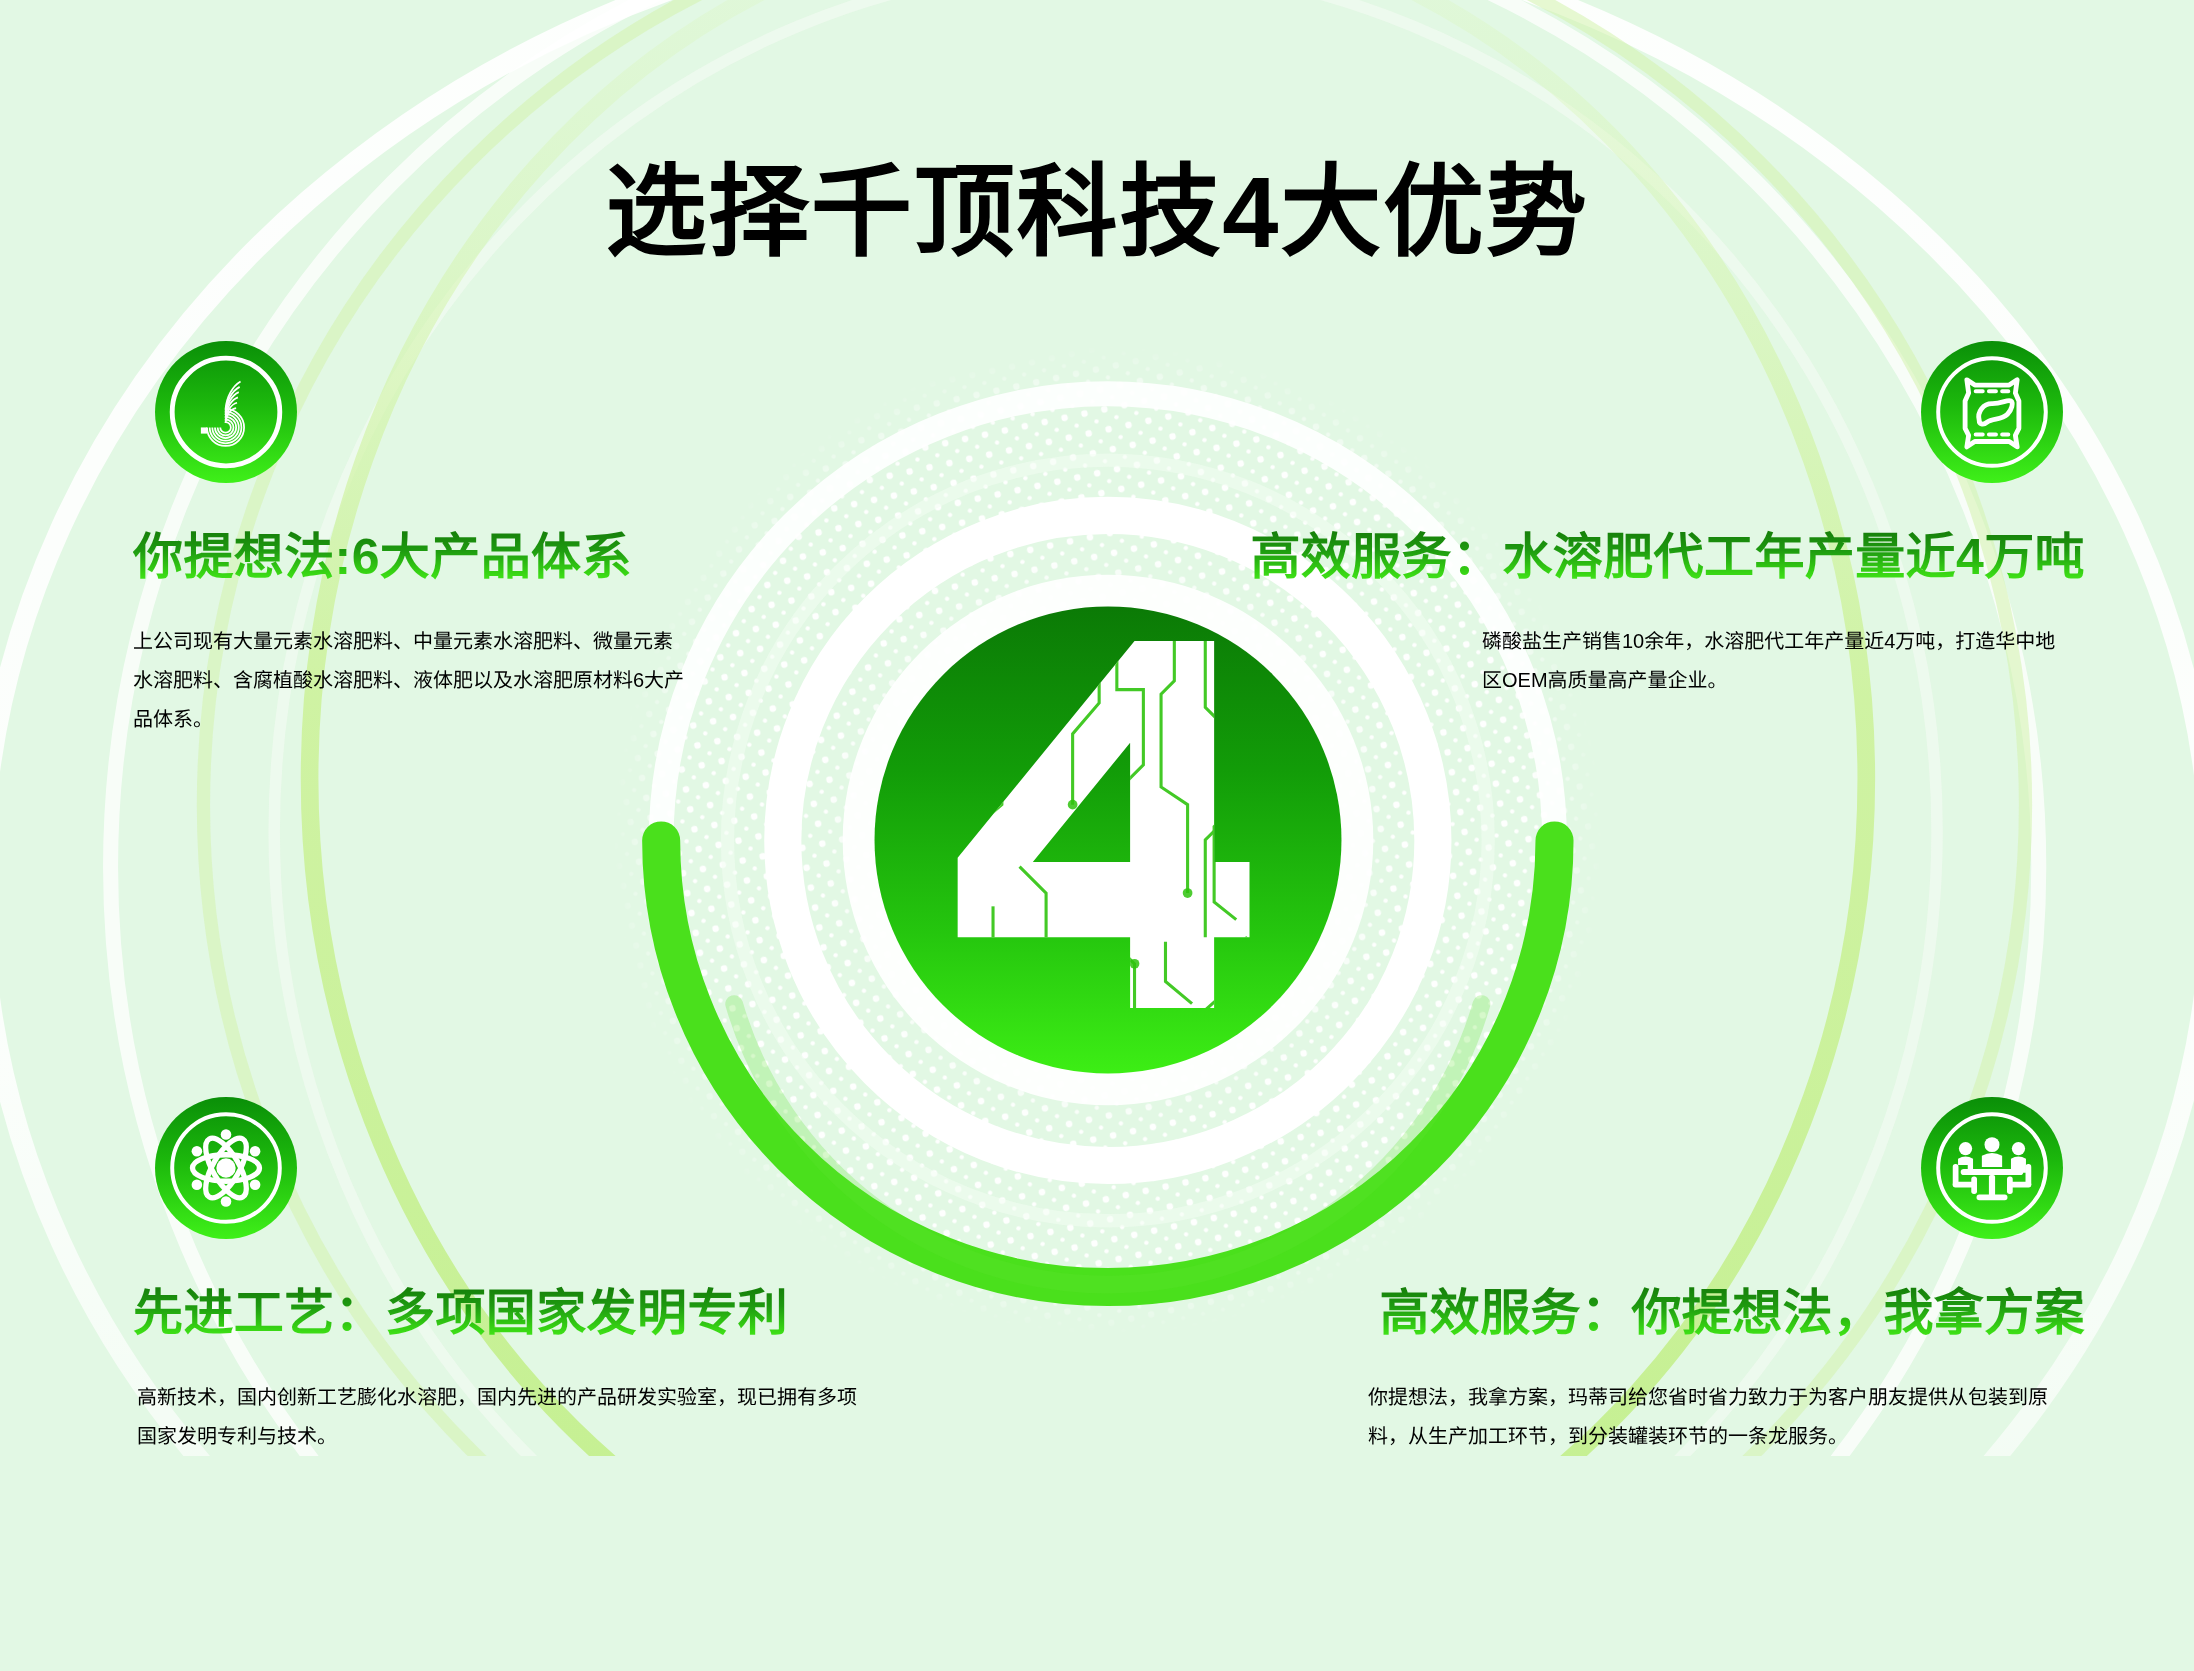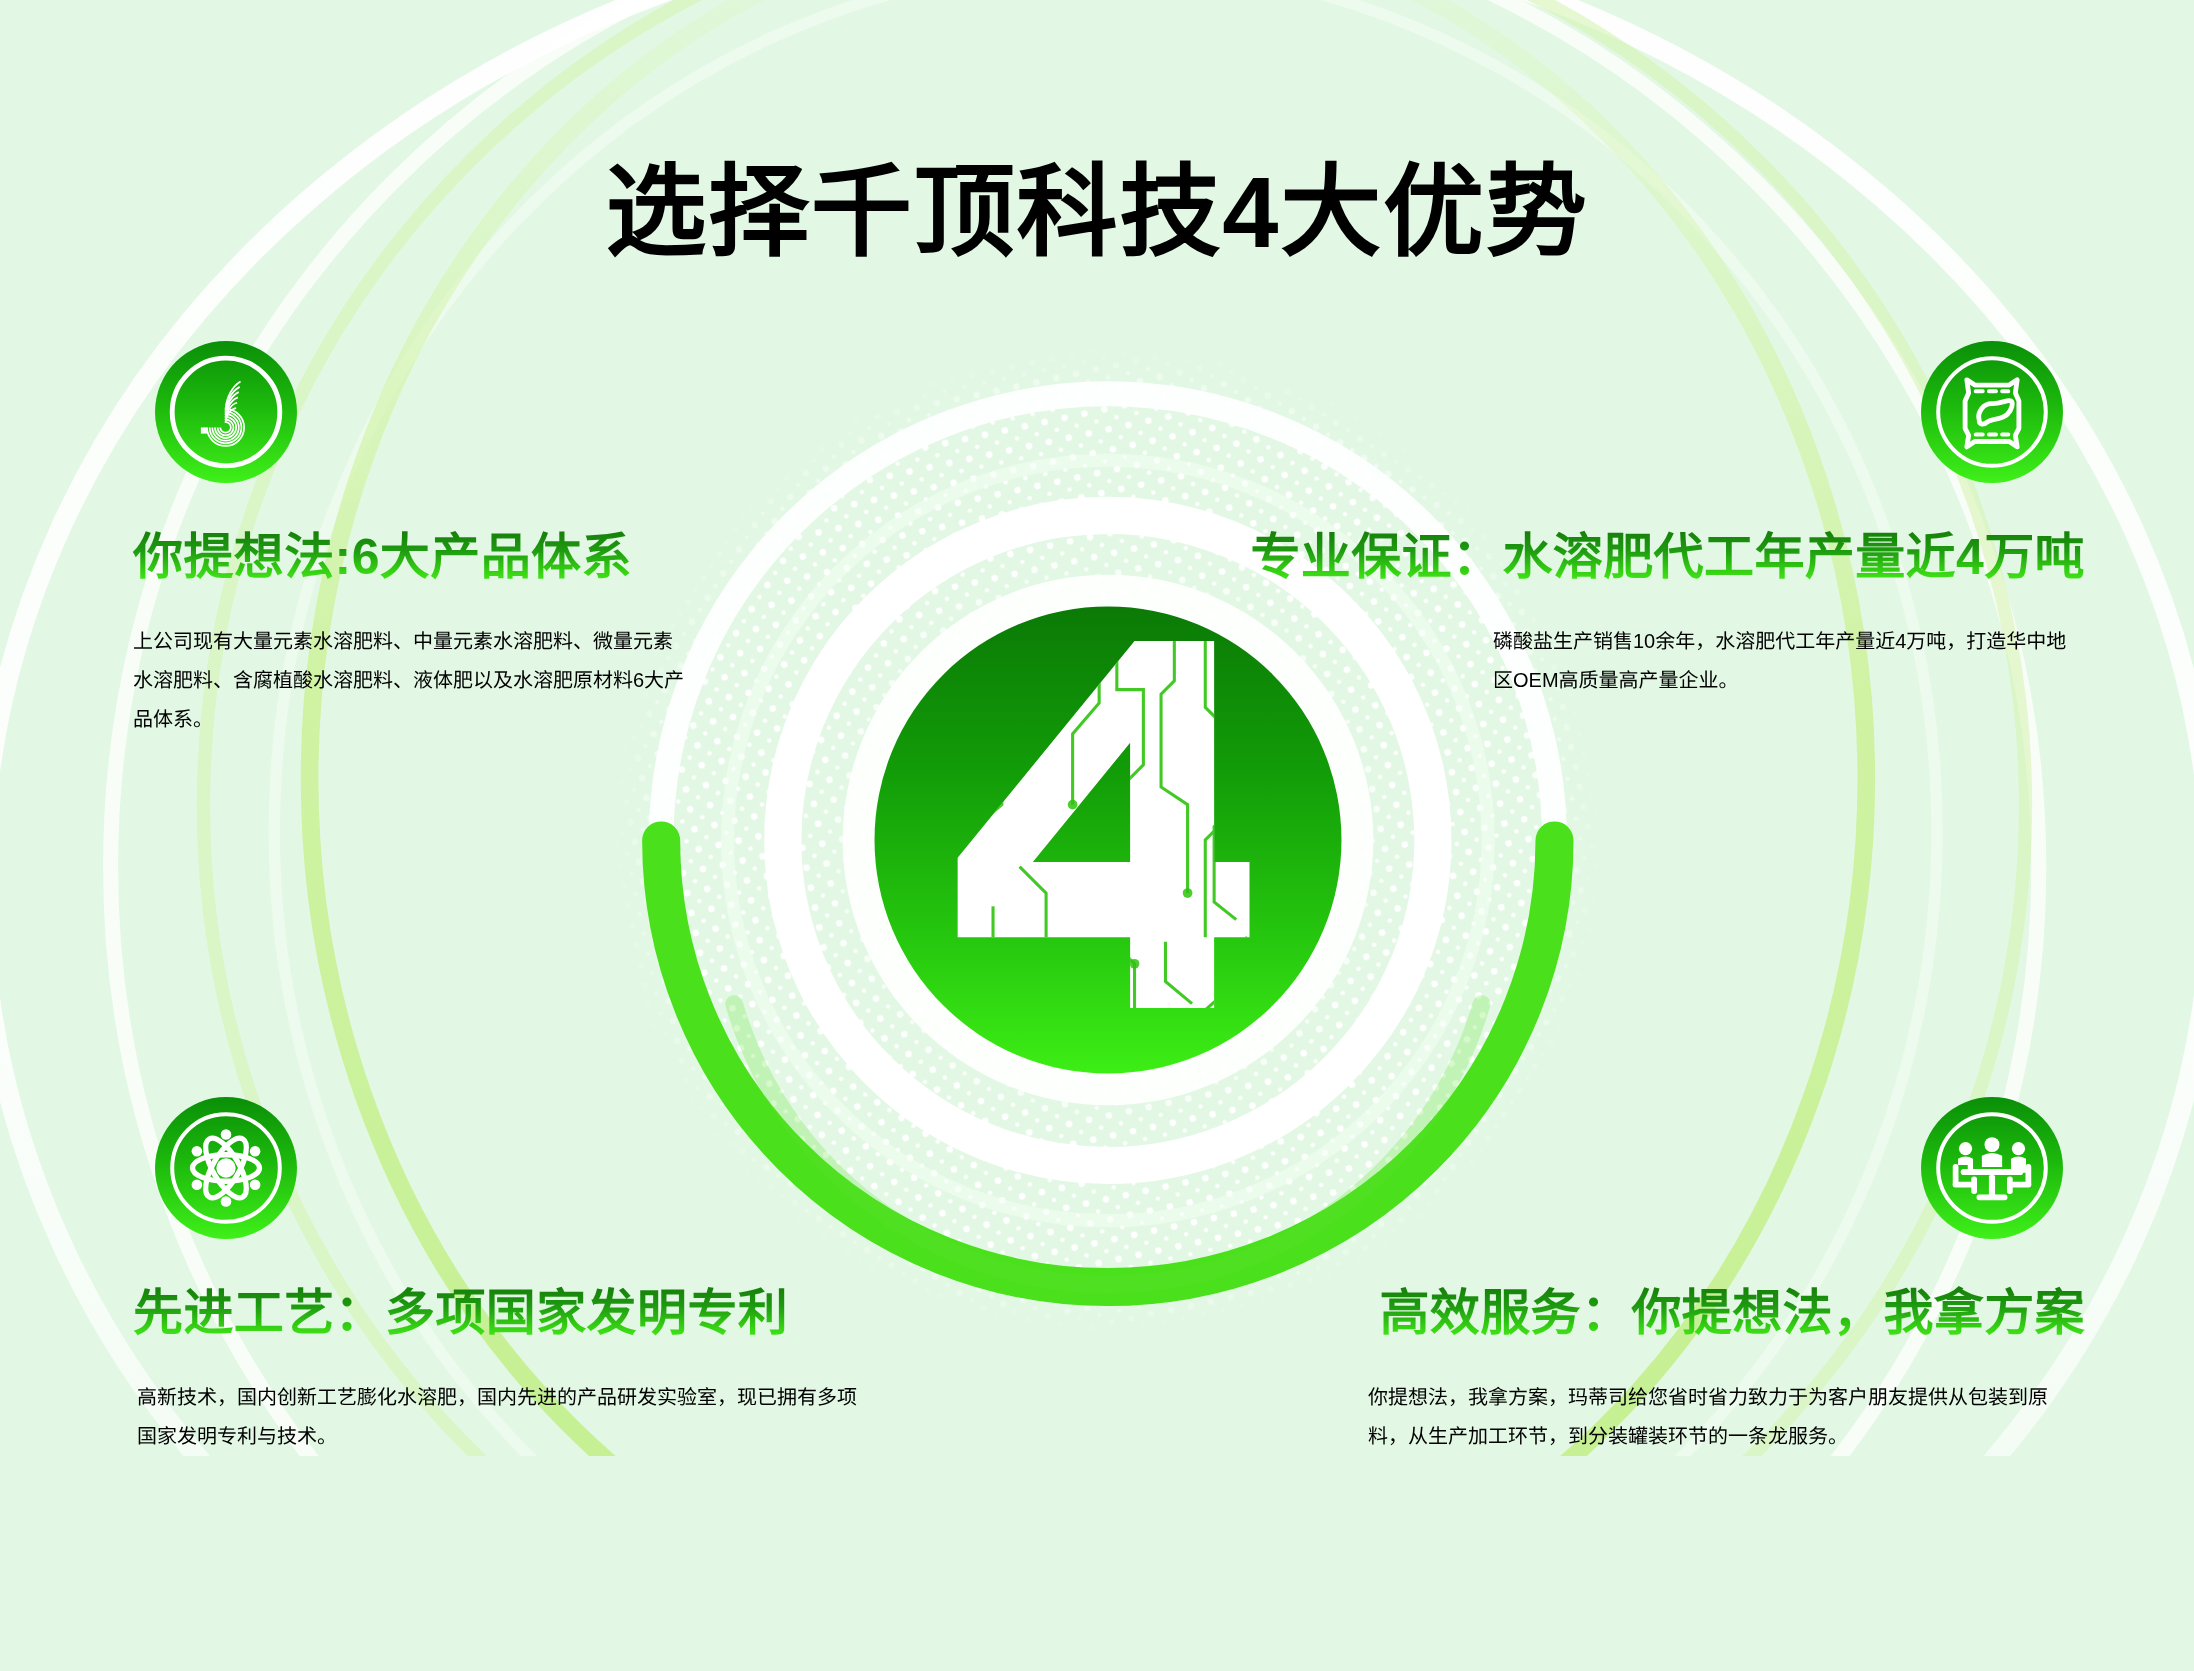--- a/index.html
+++ b/index.html
@@ -75,21 +75,21 @@
   
   #quad-tl{left:133px;top:341px;width:579px;}
   #quad-tl .badge{left:22px;top:0;}
   #quad-tl .q-head{position:absolute;left:0;top:188px;}
   #quad-tl .q-body{position:absolute;left:0;top:261px;width:557px;text-align:left;}
 
   
   #quad-tr{right:133px;top:341px;width:911px;text-align:right;}
   #quad-tr .badge{right:22px;top:0;}
   #quad-tr .q-head{position:absolute;right:0;top:188px;}
-  #quad-tr .q-body{position:absolute;right:4px;top:261px;width:588px;text-align:left;}
+  #quad-tr .q-body{position:absolute;right:15px;top:261px;width:588px;text-align:left;}
 
   
   #quad-bl{left:133px;top:1097px;width:752px;}
   #quad-bl .badge{left:22px;top:0;}
   #quad-bl .q-head{position:absolute;left:0;top:188px;}
   #quad-bl .q-body{position:absolute;left:4px;top:261px;width:734px;text-align:left;}
 
   
   #quad-br{right:133px;top:1097px;width:743px;text-align:right;}
   #quad-br .badge{right:22px;top:0;}
@@ -237,21 +237,21 @@
           <path d="M 104 88 L 122 100 L 200 100 L 218 88 L 214 118 L 222 136 L 222 198 L 214 214 L 218 240
                    L 200 228 L 122 228 L 104 240 L 108 214 L 100 198 L 100 136 L 108 118 Z"></path>
         </g>
         <g stroke="#ffffff" stroke-width="9" stroke-linecap="round" stroke-dasharray="16 14">
           <line x1="124" y1="114" x2="198" y2="114"></line>
           <line x1="124" y1="212" x2="198" y2="212"></line>
         </g>
         <path d="M 132 180 a 30 30 0 0 1 30 -38 c 22 0 34 -10 42 -6 c 6 4 2 20 -8 30 c -14 14 -34 8 -46 18 c -10 8 -18 4 -18 -4 Z" fill="none" stroke="#ffffff" stroke-width="11" stroke-linejoin="round"></path>
       </svg>
     </div>
-    <div class="q-head">专业保证：水溶肥代工年产量近4万吨</div>
+    <div class="q-head">高效服务：水溶肥代工年产量近4万吨</div>
     <p class="q-body">磷酸盐生产销售10余年，水溶肥代工年产量近4万吨，打造华中地区OEM高质量高产量企业。</p>
   </section>
 
   <section class="quad" id="quad-bl">
     <div class="badge">
       <svg viewBox="0 0 322 322" xmlns="http://www.w3.org/2000/svg">
         <circle cx="161" cy="161" r="122" fill="none" stroke="#ffffff" stroke-width="9"></circle>
         <g fill="none" stroke="#ffffff" stroke-width="12" stroke-linecap="round">
           <ellipse cx="161" cy="161" rx="76" ry="30" transform="rotate(0 161 161)"></ellipse>
           <ellipse cx="161" cy="161" rx="76" ry="30" transform="rotate(60 161 161)"></ellipse>

